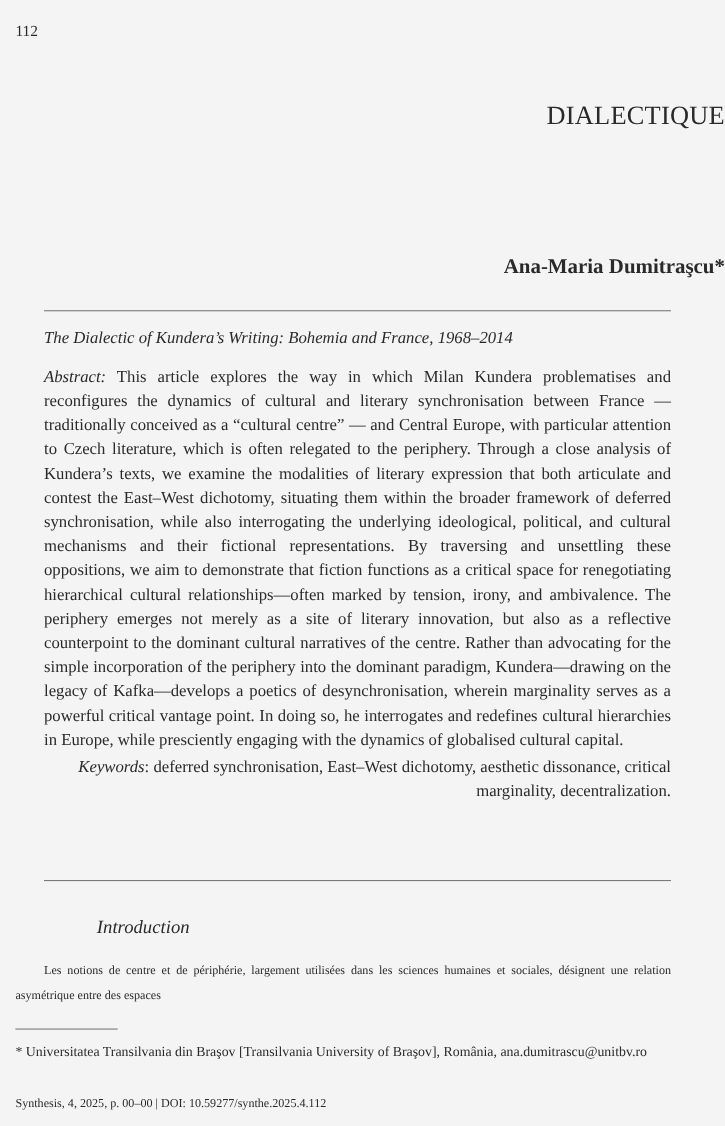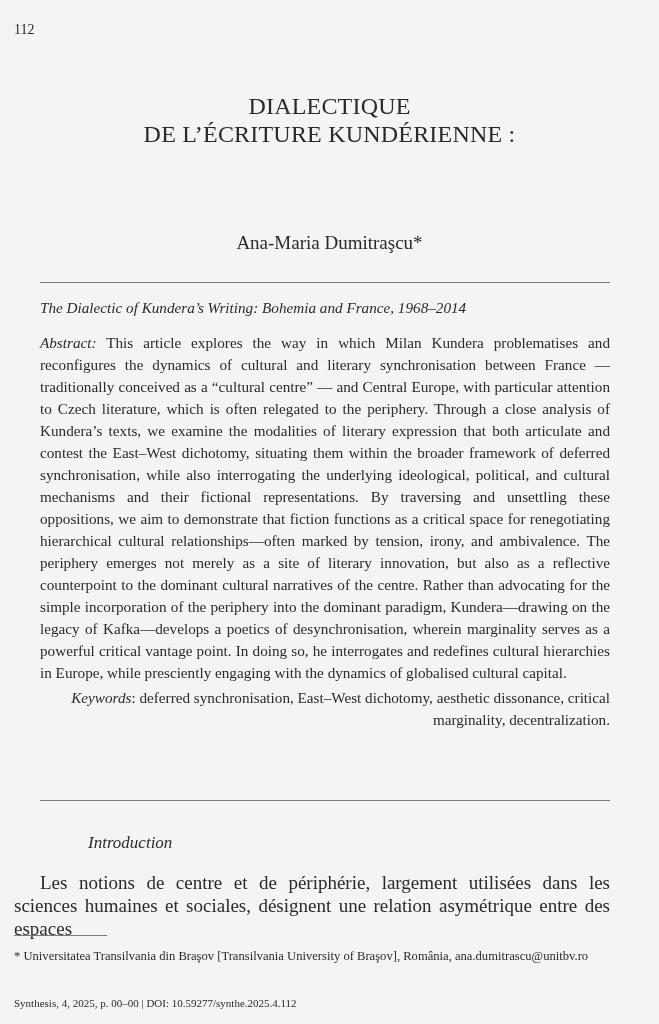--- a/index.html
+++ b/index.html
@@ -7,42 +7,41 @@
     width: 659px; height: 1024px; overflow: hidden;
     background: #f4f4f4; color: #2a2a2a;
     font-family: "Liberation Serif", "DejaVu Serif", serif;
     position: relative;
   }
   .page-number { position: absolute; left: 14px; top: 22px; font-size: 14px; }
   .title {
     position: absolute; left: 0; right: 0; top: 92px;
     text-align: center; font-size: 24px; line-height: 28px; letter-spacing: 0.2px;
   }
-  .title div { white-space: nowrap; }
-  .author { position: absolute; left: 0; right: 0; top: 232px; text-align: center; font-size: 19px; }
+  .title div { white-space: nowrap; text-align: right; }
+  .author { position: absolute; left: 0; right: 0; top: 232px; text-align: right; font-size: 19px; font-weight: bold; }
   .rule { position: absolute; left: 40px; width: 570px; height: 1px; background: #7a7a7a; }
   .abstract-block { position: absolute; left: 40px; width: 570px; top: 297px; font-size: 15.2px; line-height: 22px; }
   .en-title { font-style: italic; margin-bottom: 13px; white-space: nowrap; }
   .abstract { text-align: justify; }
   .abstract .lbl, .keywords .lbl { font-style: italic; }
   .keywords { margin-top: 3px; text-align: right; }
   .section-heading { position: absolute; left: 40px; top: 833px; font-size: 17px; font-style: italic; margin-left: 48px; }
-  .body-text { position: absolute; left: 14px; width: 596px; top: 871px; font-size: 19px; line-height: 23px; text-align: justify; text-indent: 26px; }
+  .body-text { position: absolute; left: 14px; width: 596px; top: 871px; font-size: 11px; line-height: 23px; text-align: justify; text-indent: 26px; }
   .fn-rule { position: absolute; left: 14px; top: 935px; width: 93px; height: 1px; background: #7a7a7a; }
   .footnote { position: absolute; left: 14px; width: 596px; top: 946px; font-size: 12.6px; line-height: 20px; text-align: justify; }
   .citation { position: absolute; left: 14px; top: 997px; font-size: 11px; }
 </style>
 </head>
 <body>
 
 <div class="page-number">112</div>
 
 <div class="title">
   <div>DIALECTIQUE</div>
-  <div>DE L’ÉCRITURE KUNDÉRIENNE :</div>
 </div>
 
 <div class="author">Ana-Maria Dumitraşcu*</div>
 
 <div class="rule" style="top:282px"></div>
 
 <div class="abstract-block">
   <div class="en-title">The Dialectic of Kundera’s Writing: Bohemia and France, 1968–2014</div>
   <div class="abstract"><span class="lbl">Abstract:</span><span> This article explores the way in which Milan Kundera problematises and reconfigures the dynamics of cultural and literary synchronisation between France — traditionally conceived as a “cultural centre” — and Central Europe, with particular attention to Czech literature, which is often relegated to the periphery. Through a close analysis of Kundera’s texts, we examine the modalities of literary expression that both articulate and contest the East–West dichotomy, situating them within the broader framework of deferred synchronisation, while also interrogating the underlying ideological, political, and cultural mechanisms and their fictional representations. By traversing and unsettling these oppositions, we aim to demonstrate that fiction functions as a critical space for renegotiating hierarchical cultural relationships—often marked by tension, irony, and ambivalence. The periphery emerges not merely as a site of literary innovation, but also as a reflective counterpoint to the dominant cultural narratives of the centre. Rather than advocating for the simple incorporation of the periphery into the dominant paradigm, Kundera—drawing on the legacy of Kafka—develops a poetics of desynchronisation, wherein marginality serves as a powerful critical vantage point. In doing so, he interrogates and redefines cultural hierarchies in Europe, while presciently engaging with the dynamics of globalised cultural capital.</span></div>
   <div class="keywords"><span class="lbl">Keywords</span><span>: deferred synchronisation, East–West dichotomy, aesthetic dissonance, critical marginality, decentralization.</span></div>

